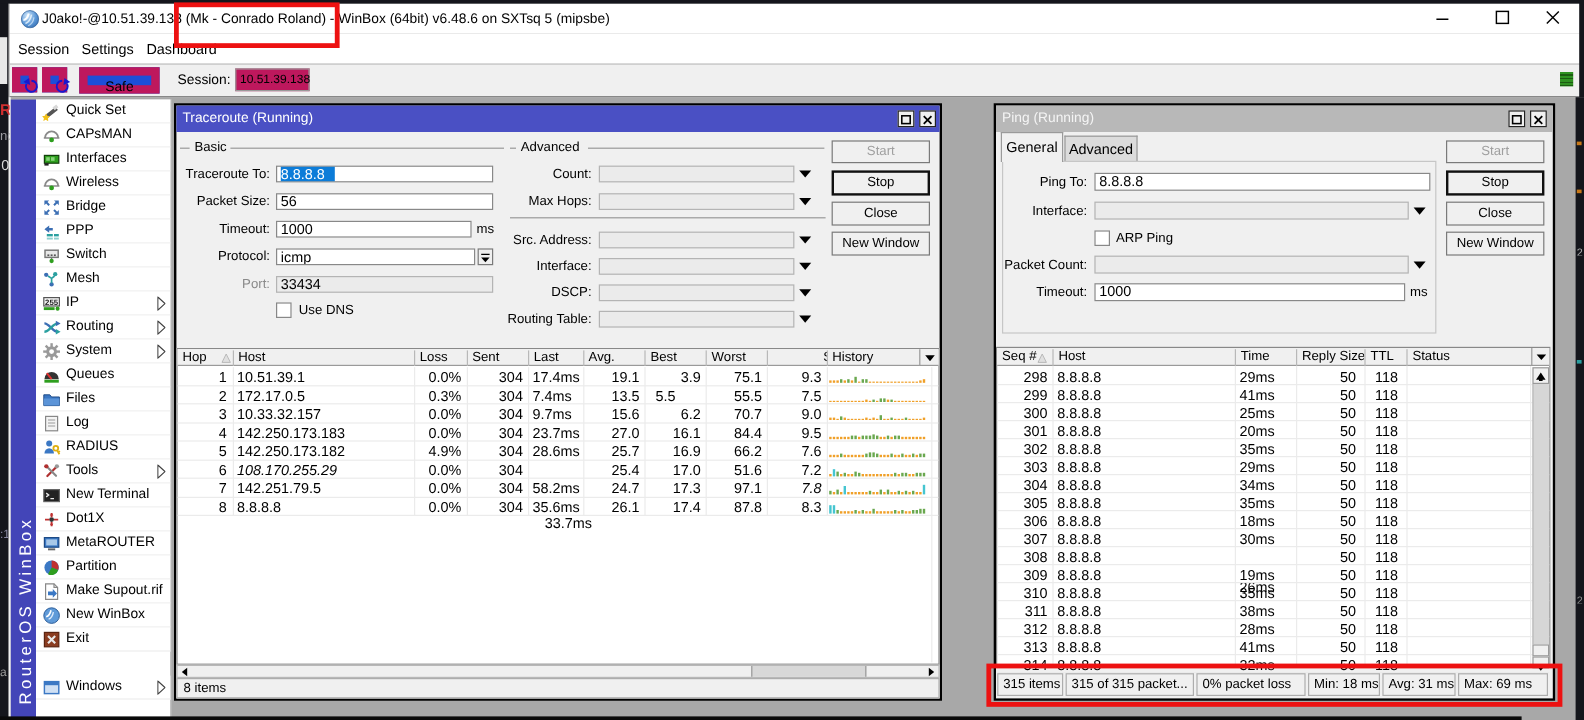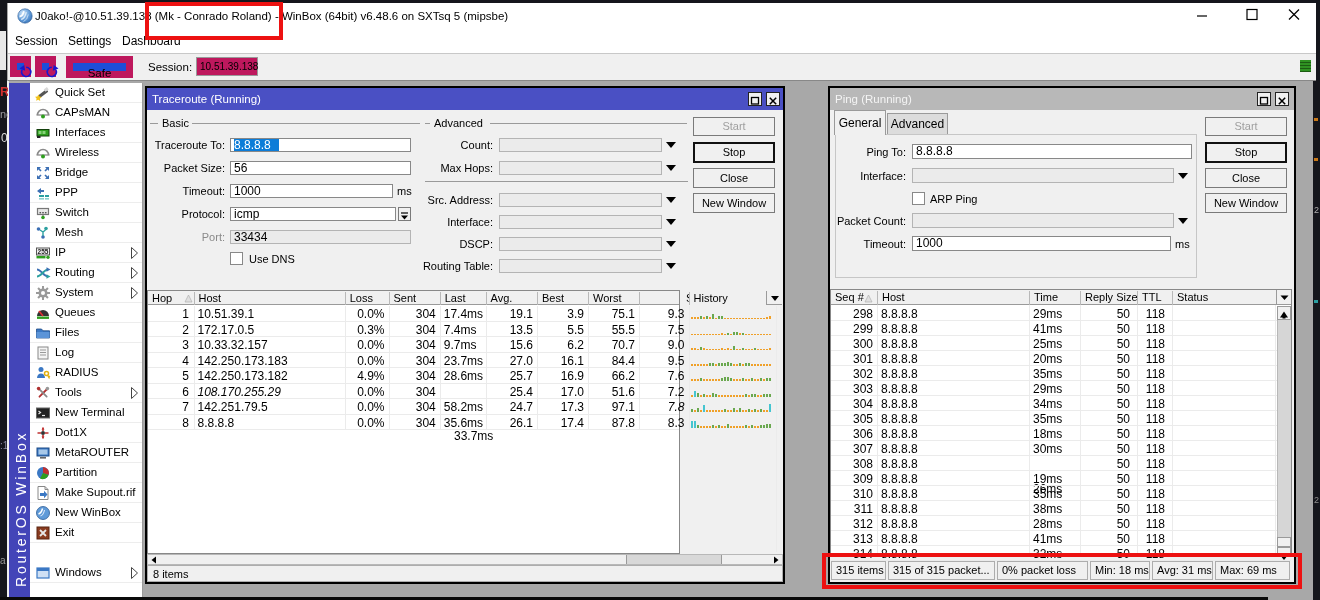--- a/index.html
+++ b/index.html
@@ -383,21 +383,21 @@
 <div class="field dis" style="left:352px;top:149px;width:163px;height:14px;"></div>
 <div class="combo-arrow" style="left:519px;top:153px;"></div>
 <div class="flabel" style="left:258px;top:172px;width:88px;">Routing Table:</div>
 <div class="field dis" style="left:352px;top:171px;width:163px;height:14px;"></div>
 <div class="combo-arrow" style="left:519px;top:175px;"></div>
 <div class="gline" style="left:278px;top:93px;width:263px;"></div>
 <div class="btn disabled" style="left:546px;top:29px;width:82px;height:19px;line-height:17px;">Start</div>
 <div class="btn focus" style="left:546px;top:54px;width:82px;height:21px;line-height:17px;">Stop</div>
 <div class="btn " style="left:546px;top:80px;width:82px;height:20px;line-height:18px;">Close</div>
 <div class="btn " style="left:546px;top:105px;width:82px;height:20px;line-height:18px;">New Window</div>
-<div class="tbl" style="left:0px;top:202px;width:533px;height:264px;">
+<div class="tbl" style="left:0px;top:202px;width:636px;height:264px;">
 <div class="thead"></div>
 <div class="th" style="left:0px;width:45.5px;border-left:none;">Hop</div>
 <div class="th" style="left:45.5px;width:151.25px;border-left:1px solid #b8b8b8;">Host</div>
 <div class="th" style="left:196.75px;width:43.75px;border-left:1px solid #b8b8b8;">Loss</div>
 <div class="th" style="left:240.5px;width:51.25px;border-left:1px solid #b8b8b8;">Sent</div>
 <div class="th" style="left:291.75px;width:45.75px;border-left:1px solid #b8b8b8;">Last</div>
 <div class="th" style="left:337.5px;width:51.5px;border-left:1px solid #b8b8b8;">Avg.</div>
 <div class="th" style="left:389px;width:51px;border-left:1px solid #b8b8b8;">Best</div>
 <div class="th" style="left:440px;width:51px;border-left:1px solid #b8b8b8;">Worst</div>
 <div class="th" style="left:491px;width:49.5px;border-left:1px solid #b8b8b8;padding-left:46px;">Std. Dev.</div>
@@ -460,21 +460,21 @@
           </svg>
         </div>
 </div>
 <div class="trow" style="top:30.5px;height:15.5px;">
 <div class="td tr-right" style="left:0px;width:41px;">2</div>
 <div class="td" style="left:49.5px;">172.17.0.5</div>
 <div class="td tr-right" style="left:196.75px;width:39.75px;">0.3%</div>
 <div class="td tr-right" style="left:240.5px;width:47.25px;">304</div>
 <div class="td" style="left:295.75px;">7.4ms</div>
 <div class="td tr-right" style="left:337.5px;width:47.5px;">13.5</div>
-<div class="td tr-right" style="left:389px;width:47px;">5.5</div>
+<div class="td tr-right" style="left:368px;width:47px;">5.5</div>
 <div class="td tr-right" style="left:440px;width:47px;">55.5</div>
 <div class="td tr-right" style="left:491px;width:45.5px;">7.5</div>
 <div class="abs" style="left:540.5px;top:0;width:84px;height:15px;">
           <svg width="84" height="13" viewBox="0 0 84 13" style="position:absolute;left:1px;top:1px">
             <rect x="1" y="11" width="2" height="1" fill="#f0a028"></rect>
             <rect x="4" y="11" width="2" height="1" fill="#f0a028"></rect>
             <rect x="7" y="11" width="2" height="1" fill="#f0a028"></rect>
             <rect x="10" y="11" width="2" height="1" fill="#f0a028"></rect>
             <rect x="13" y="11" width="2" height="1" fill="#f0a028"></rect>
             <rect x="16" y="11" width="2" height="1" fill="#f0a028"></rect>

